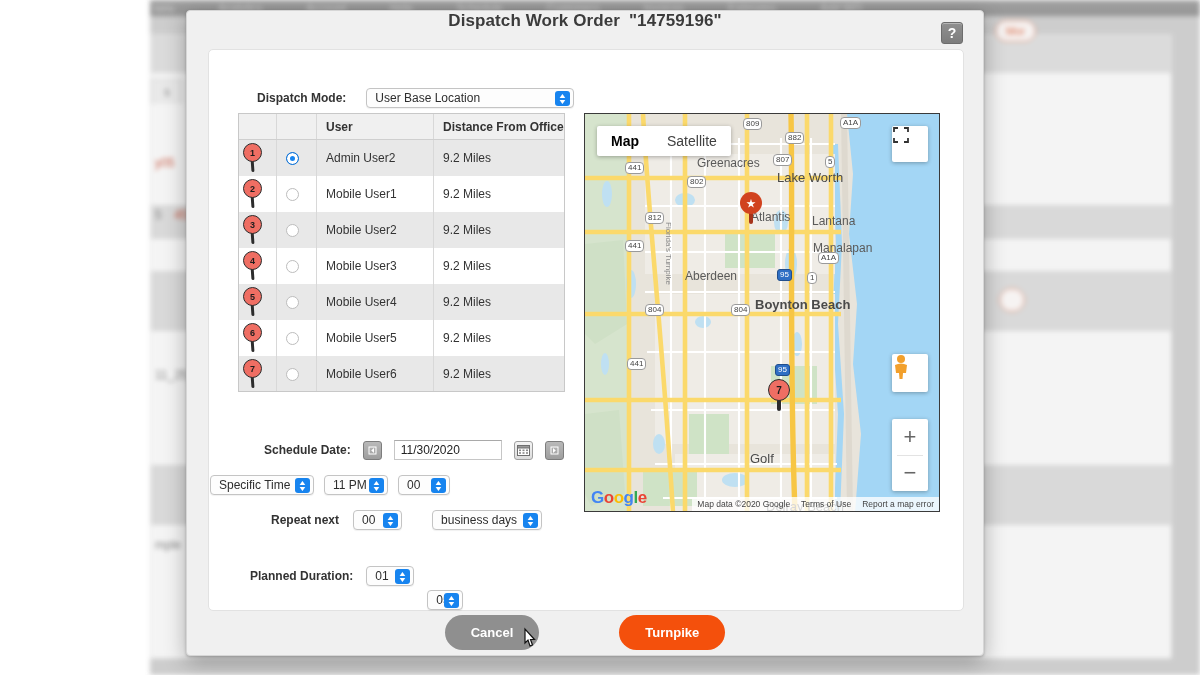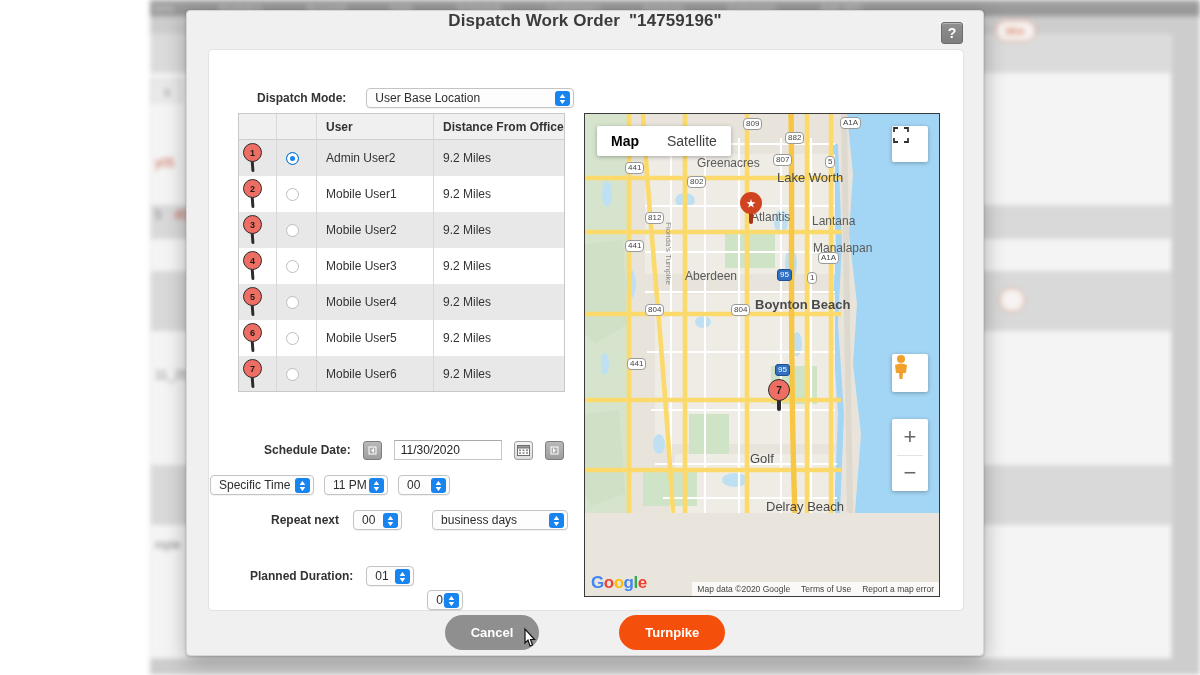--- a/index.html
+++ b/index.html
@@ -175,21 +175,21 @@
     border: 1px solid #bdbdbd; background: #fff;
   }
   .radio.on {
     background: #1784ef; border-color: #1072d4;
     box-shadow: inset 0 0 0 3px #ffffff, inset 0 0 0 8px #1784ef;
   }
 
   
   .map {
     position: absolute; left: 583px; top: 112px;
-    width: 356px; height: 484px;
+    width: 356px; height: 399px;
     border: 1px solid #3a3a3a;
     overflow: hidden; background: #e9e5dc;
   }
   .map svg { position: absolute; left: 0; top: 0; }
   .maptype {
     position: absolute; left: 12px; top: 12px; height: 30px;
     background: #fff; display: flex; align-items: stretch;
     box-shadow: 0 1px 4px rgba(0,0,0,.3); border-radius: 2px;
   }
   .maptype div {
@@ -363,21 +363,21 @@
 
       <div class="row" style="left:62px; top:460px; gap:14px;">
         <span class="lbl">Repeat next</span>
         <span class="sel" style="width:49px;">
           <span>00</span>
           <span class="stepper">
               <i>▲</i>
               <i>▼</i>
             </span>
         </span>
-        <span class="sel" style="width:136px; margin-left:16px;">
+        <span class="sel" style="width:110px; margin-left:16px;">
           <span>business days</span>
           <span class="stepper">
               <i>▲</i>
               <i>▼</i>
             </span>
         </span>
       </div>
 
       <div class="row" style="left:41px; top:492px; gap:13px;">
         <span class="lbl">Planned Duration:</span>

